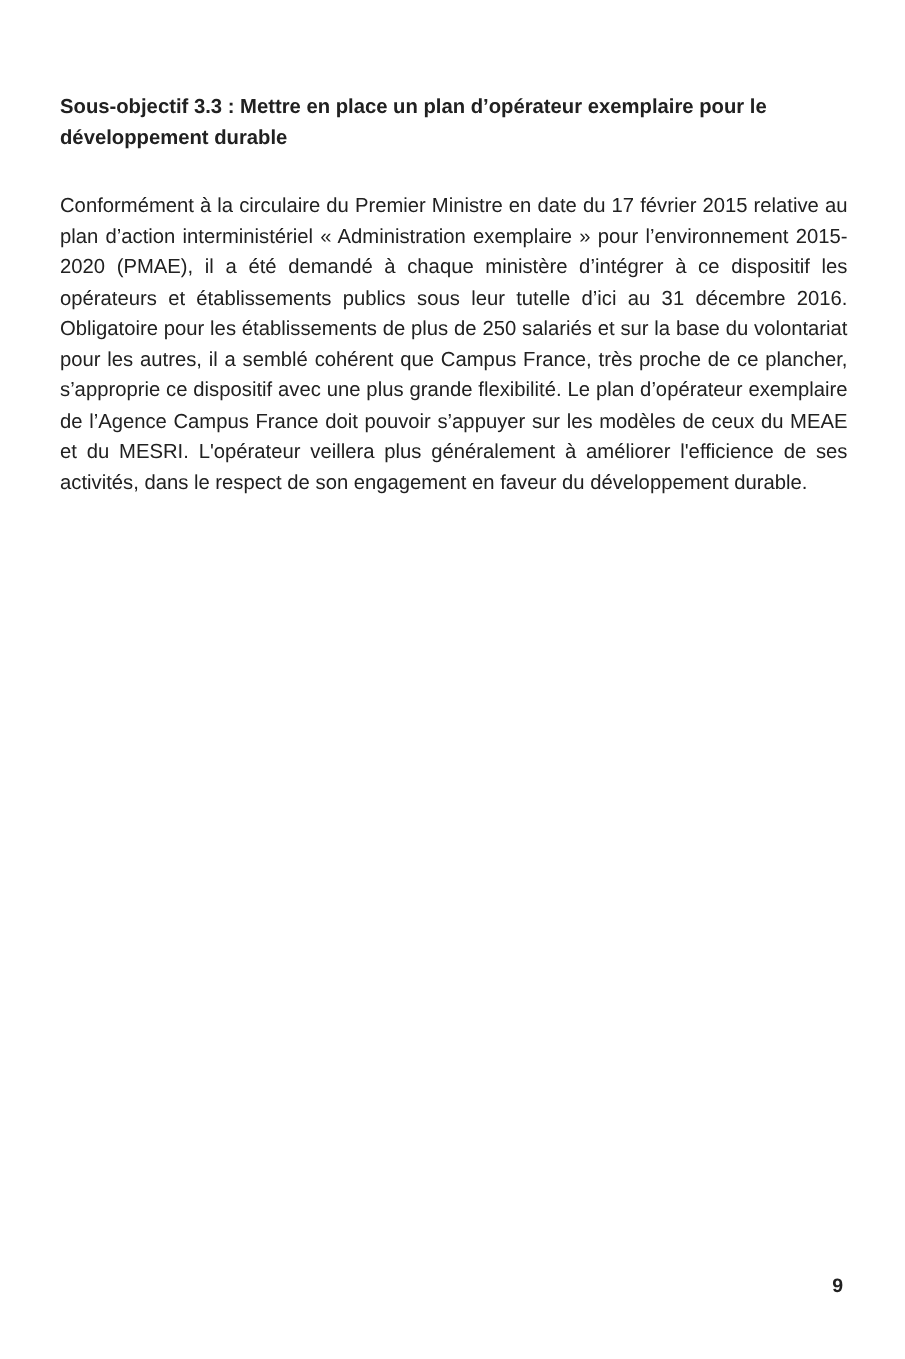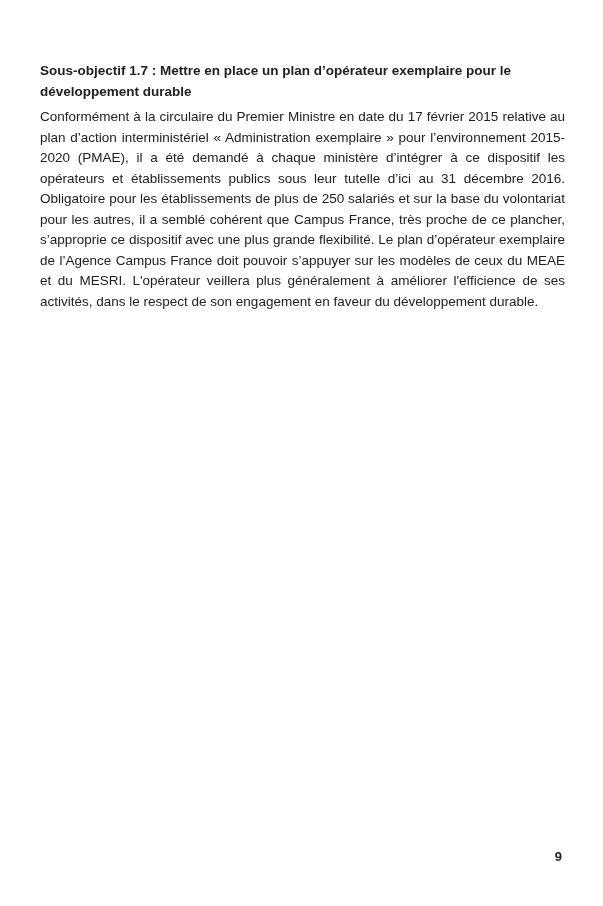--- a/index.html
+++ b/index.html
@@ -24,36 +24,36 @@
   }
   .section-heading {
     margin: 0;
     font-size: 13.5px;
     font-weight: bold;
     line-height: 21px;
     color: #212121;
     text-align: left;
   }
   .body-paragraph {
-    margin: 5px 0 0 0;
+    margin: 25px 0 0 0;
     font-size: 13.5px;
     font-weight: normal;
     line-height: 20.5px;
     color: #212121;
     text-align: justify;
   }
   .page-number {
     position: absolute;
     top: 849px;
     right: 41px;
     font-size: 13px;
     font-weight: bold;
     color: #212121;
   }
 </style>
 </head>
 <body>
 
 <div class="page">
-  <h1 class="section-heading">Sous-objectif 1.7 : Mettre en place un plan d’opérateur exemplaire pour le développement durable</h1>
+  <h1 class="section-heading">Sous-objectif 3.3 : Mettre en place un plan d’opérateur exemplaire pour le développement durable</h1>
   <p class="body-paragraph">Conformément à la circulaire du Premier Ministre en date du 17 février 2015 relative au plan d’action interministériel « Administration exemplaire » pour l’environnement 2015-2020 (PMAE), il a été demandé à chaque ministère d’intégrer à ce dispositif les opérateurs et établissements publics sous leur tutelle d’ici au 31 décembre 2016. Obligatoire pour les établissements de plus de 250 salariés et sur la base du volontariat pour les autres, il a semblé cohérent que Campus France, très proche de ce plancher, s’approprie ce dispositif avec une plus grande flexibilité. Le plan d’opérateur exemplaire de l’Agence Campus France doit pouvoir s’appuyer sur les modèles de ceux du MEAE et du MESRI. L'opérateur veillera plus généralement à améliorer l'efficience de ses activités, dans le respect de son engagement en faveur du développement durable.</p>
   <div class="page-number">9</div>
 </div>
 
 </body></html>

